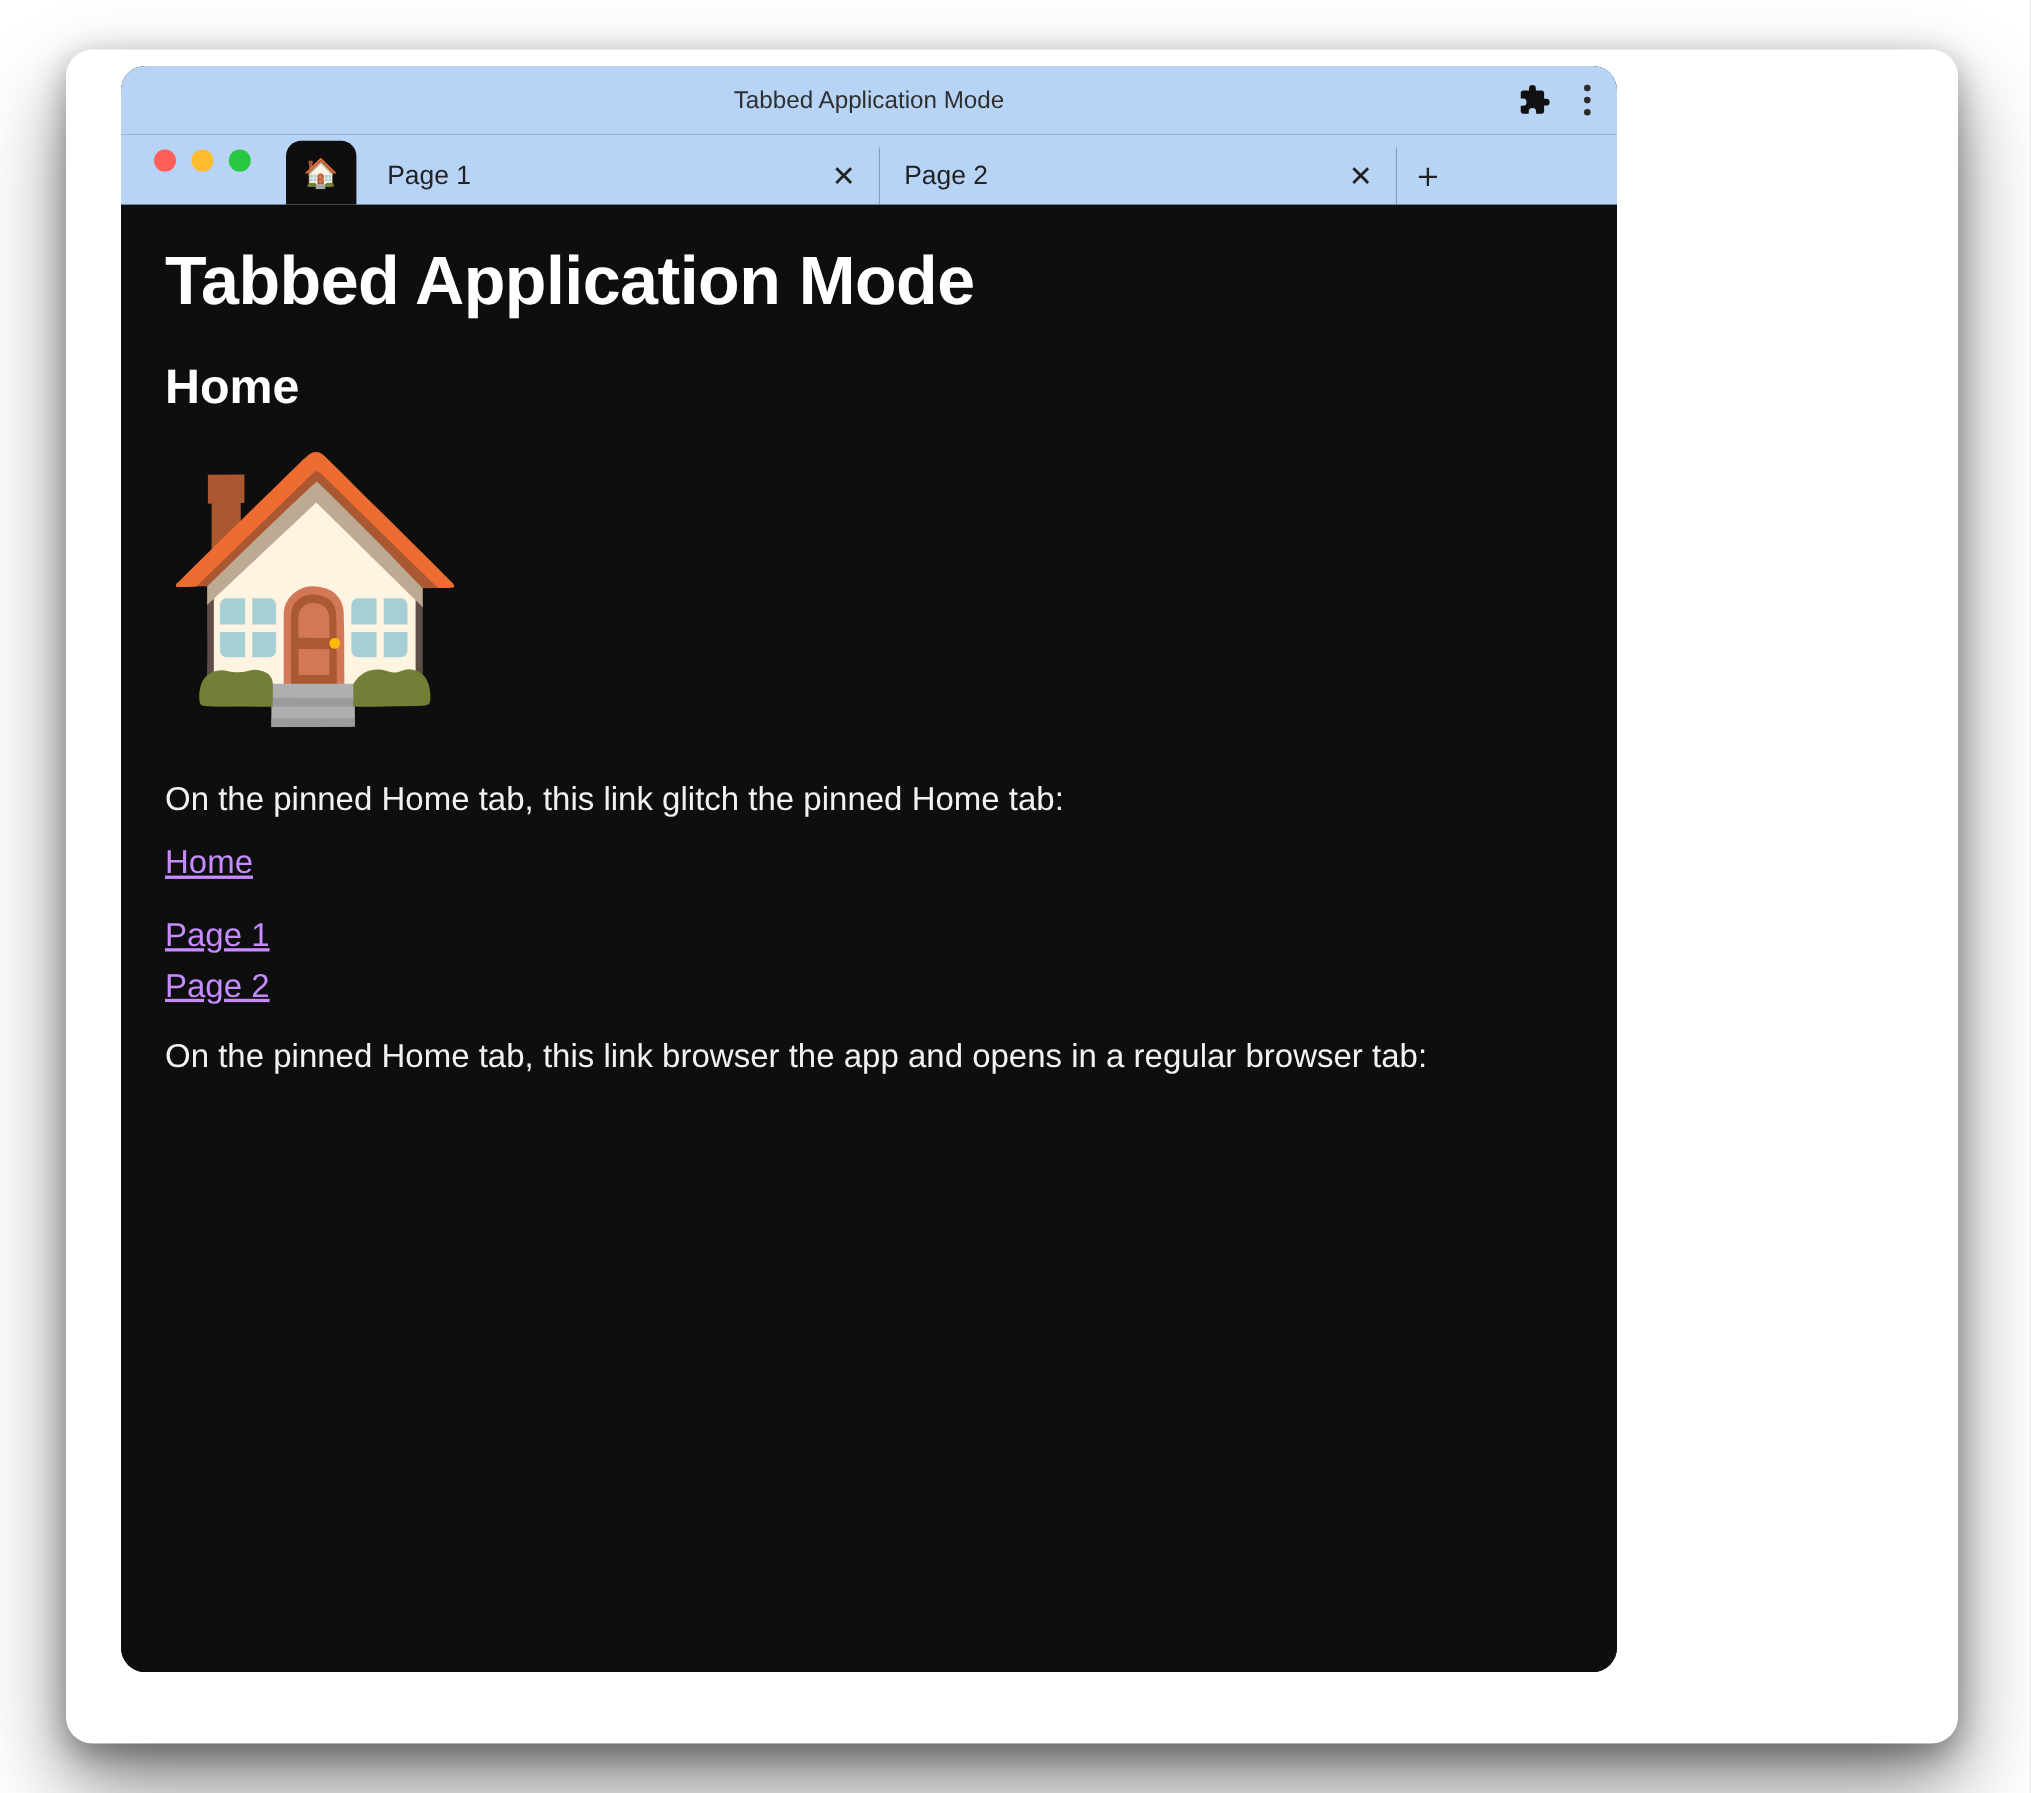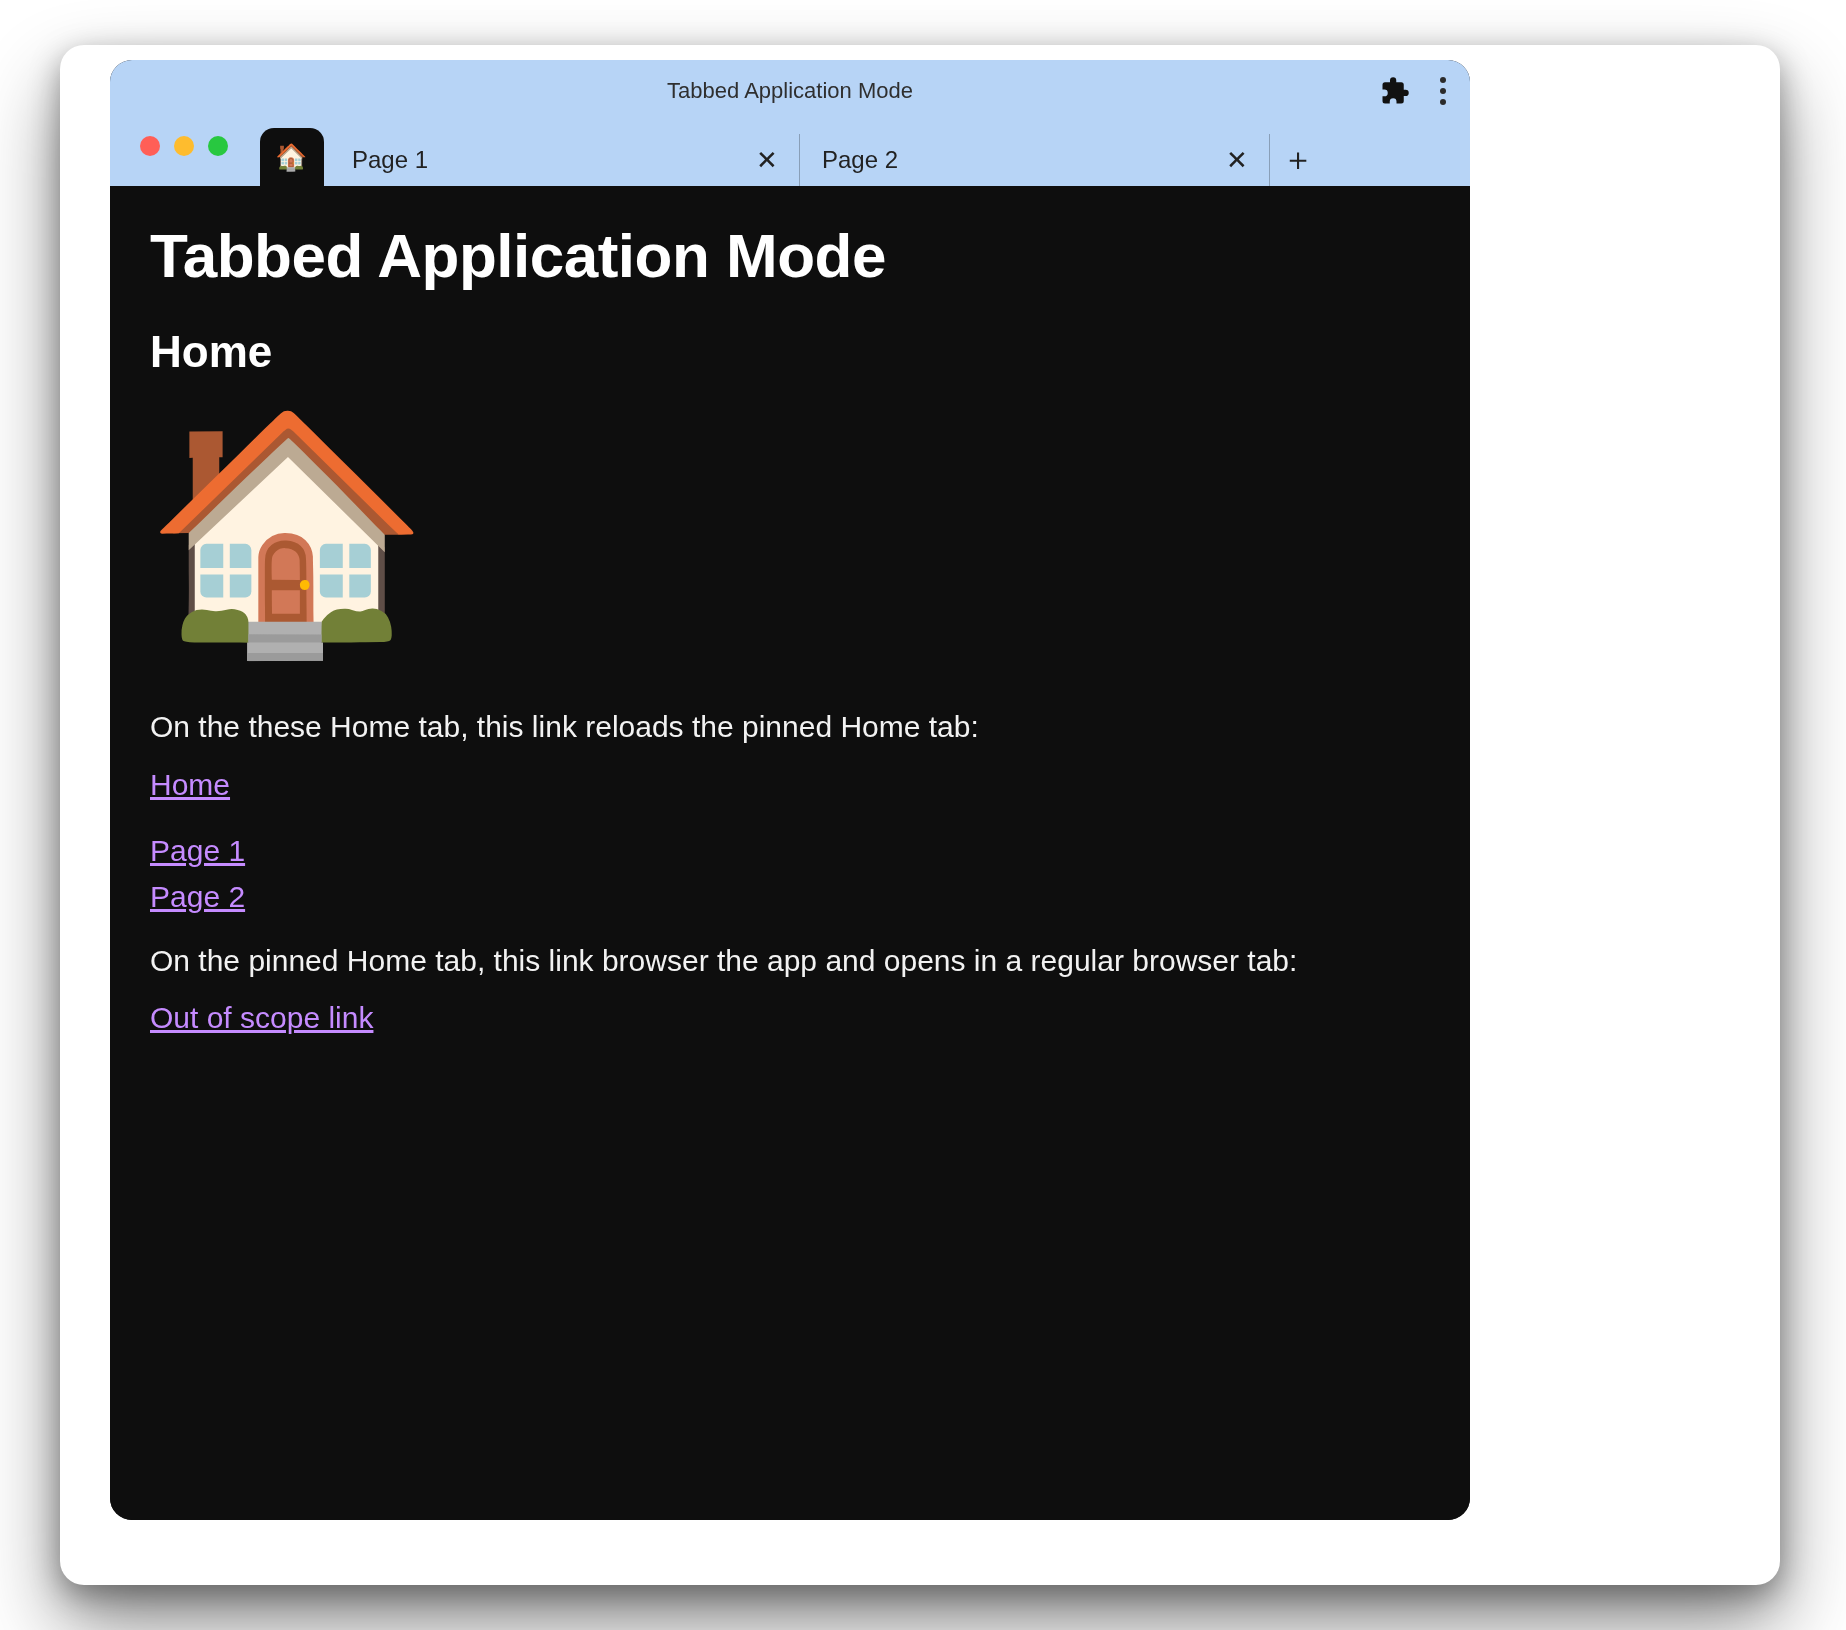--- a/index.html
+++ b/index.html
@@ -193,26 +193,25 @@
       <div class="newtab">＋</div>
     </div>
 
     <div class="content">
       <h1>Tabbed Application Mode</h1>
       <h2>Home</h2>
 
       <span class="hero-emoji">🏠</span>
 
 
-      <p>On the these Home tab, this link reloads the pinned Home tab:</p>
+      <p>On the pinned Home tab, this link glitch the pinned Home tab:</p>
       <a href="#" class="single-link">Home</a>
 
       <div class="linkblock">
         <a href="#">Page 1</a>
         <a href="#">Page 2</a>
       </div>
 
       <p>On the pinned Home tab, this link browser the app and opens in a regular browser tab:</p>
-      <a href="#" class="single-link">Out of scope link</a>
     </div>
 
   </div>
 </div>
 
 </body></html>

